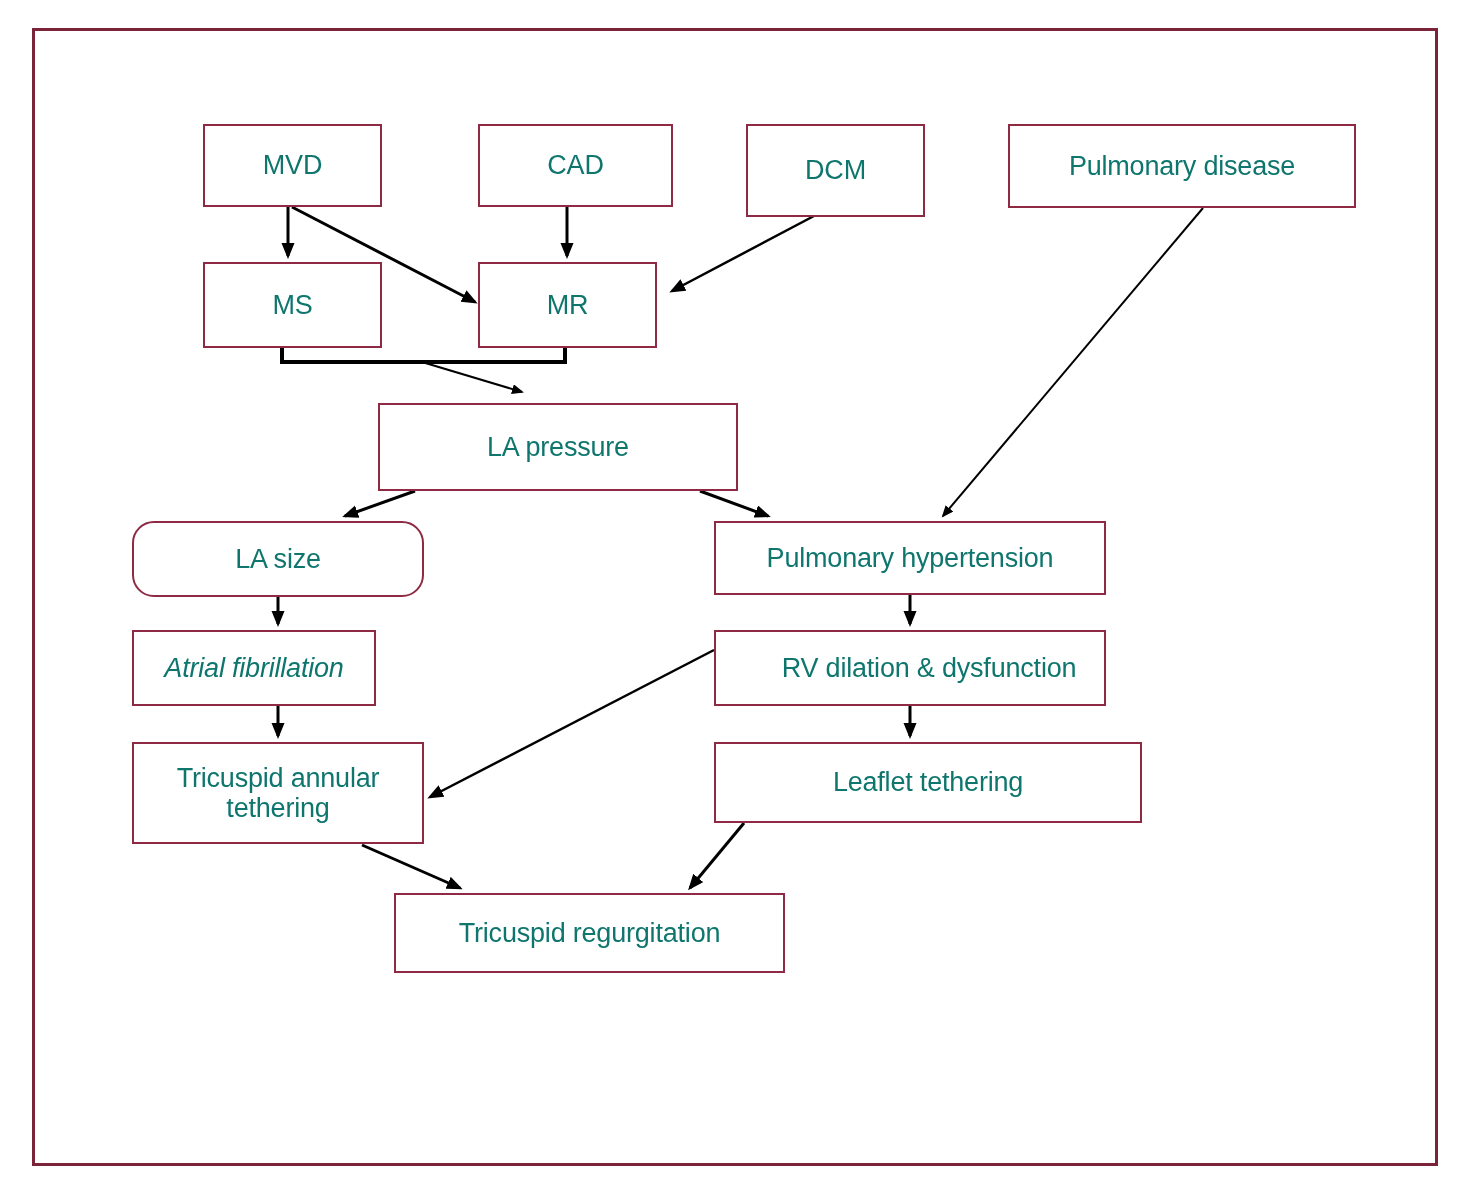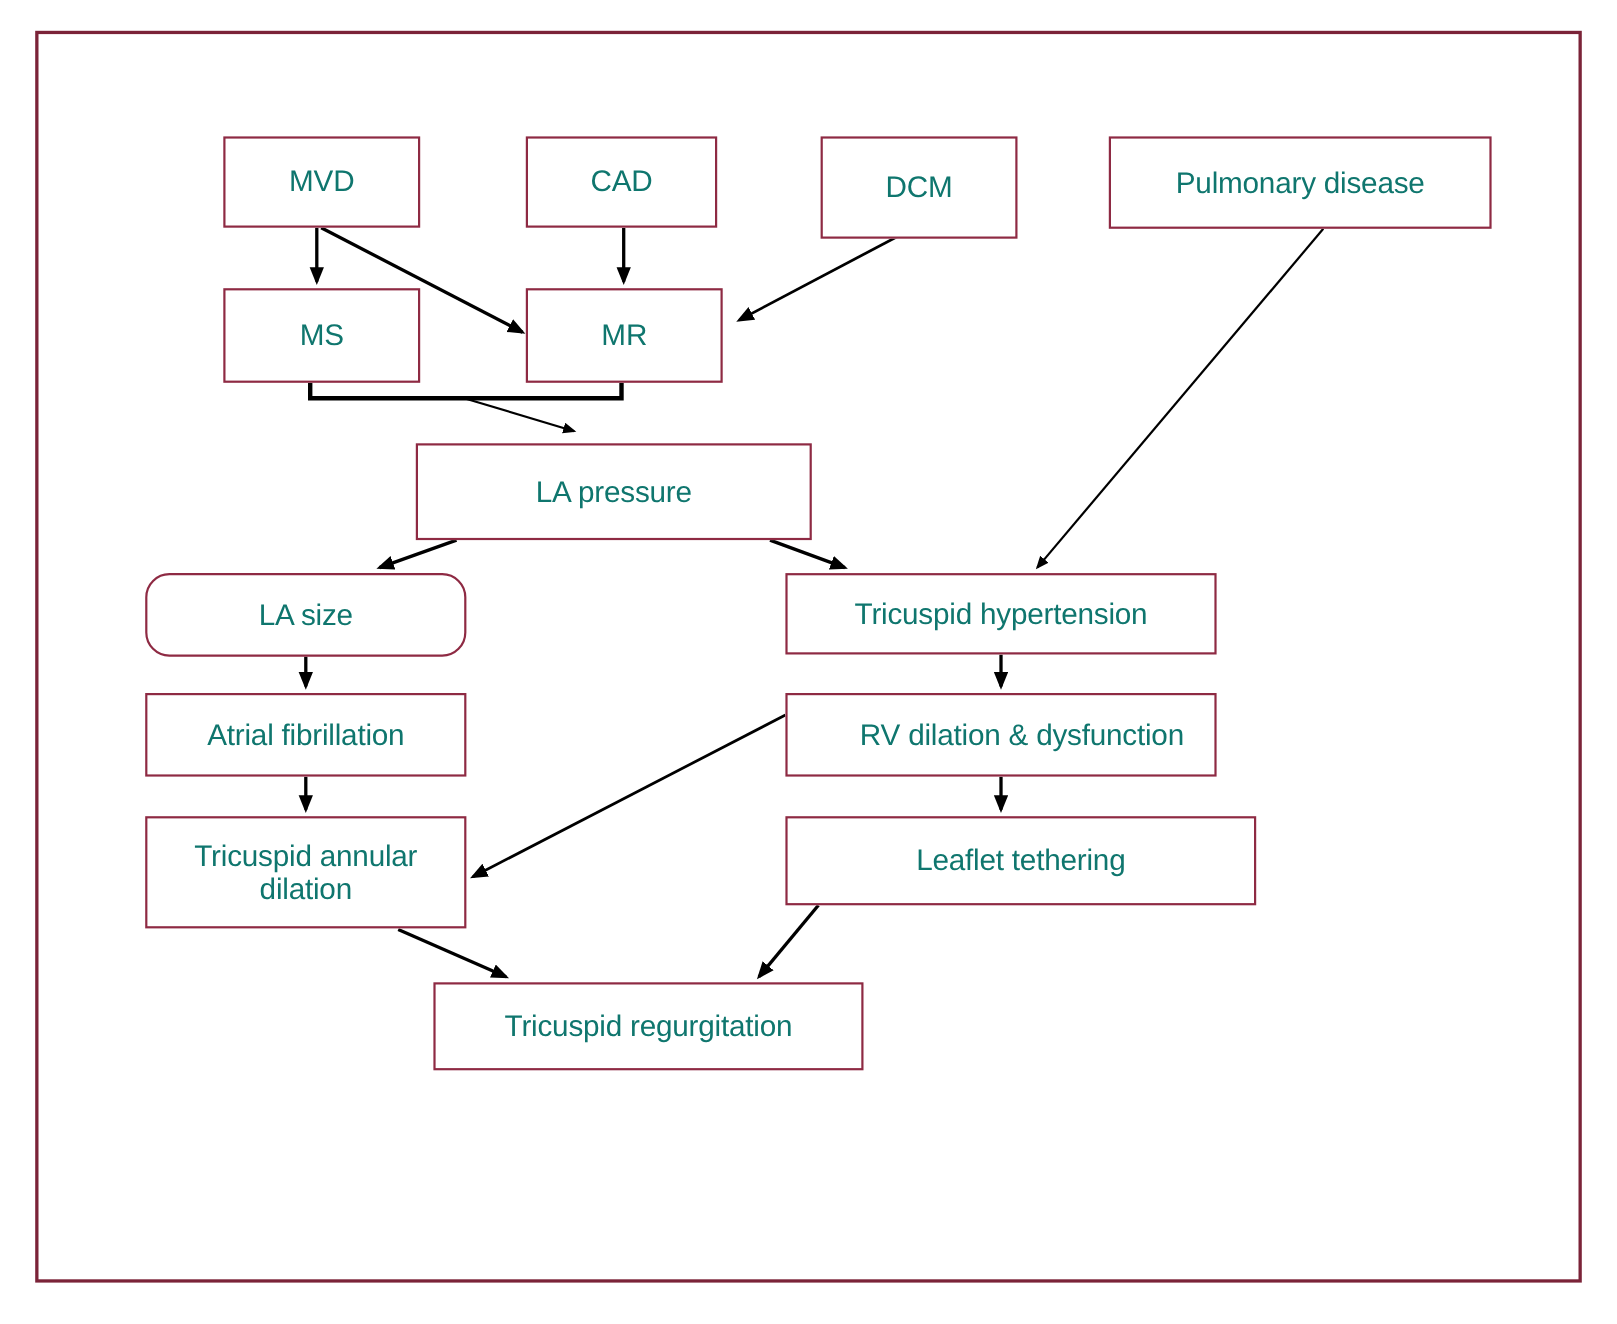--- a/index.html
+++ b/index.html
@@ -102,21 +102,21 @@
     <line x1="714" y1="650" x2="430" y2="797" stroke="#000" stroke-width="2.5" marker-end="url(#ahThick)"></line>
 
     <line x1="362" y1="845" x2="460" y2="888" stroke="#000" stroke-width="3" marker-end="url(#ahThick)"></line>
 
     <line x1="744" y1="823" x2="690" y2="888" stroke="#000" stroke-width="3" marker-end="url(#ahThick)"></line>
   </svg>
 
   <div class="node" id="n-mvd" style="left: 203px; top: 124px; width: 179px; height: 83px; border-color: rgb(142, 42, 67);">
     <span class="lbl">MVD</span>
   </div>
-  <div class="node" id="n-cad" style="left: 478px; top: 124px; width: 174px; height: 83px; border-color: rgb(142, 42, 67);">
+  <div class="node" id="n-cad" style="left: 478px; top: 124px; width: 195px; height: 83px; border-color: rgb(142, 42, 67);">
     <span class="lbl">CAD</span>
   </div>
   <div class="node" id="n-dcm" style="left: 746px; top: 124px; width: 179px; height: 93px; border-color: rgb(142, 42, 67);">
     <span class="lbl">DCM</span>
   </div>
   <div class="node" id="n-pulm_disease" style="left: 1008px; top: 124px; width: 348px; height: 84px; border-color: rgb(142, 42, 67);">
     <span class="lbl">Pulmonary disease</span>
   </div>
   <div class="node" id="n-ms" style="left: 203px; top: 262px; width: 179px; height: 86px; border-color: rgb(142, 42, 67);">
     <span class="lbl">MS</span>
@@ -124,31 +124,31 @@
   <div class="node" id="n-mr" style="left: 478px; top: 262px; width: 179px; height: 86px; border-color: rgb(142, 42, 67);">
     <span class="lbl">MR</span>
   </div>
   <div class="node" id="n-la_pressure" style="left: 378px; top: 403px; width: 360px; height: 88px; border-color: rgb(142, 42, 67);">
     <span class="lbl">LA pressure</span>
   </div>
   <div class="node" id="n-la_size" style="left: 132px; top: 521px; width: 292px; height: 76px; border-color: rgb(142, 42, 67); border-radius: 22px;">
     <span class="lbl">LA size</span>
   </div>
   <div class="node" id="n-pulm_htn" style="left: 714px; top: 521px; width: 392px; height: 74px; border-color: rgb(142, 42, 67);">
-    <span class="lbl">Tricuspid hypertension</span>
+    <span class="lbl">Pulmonary hypertension</span>
   </div>
-  <div class="node" id="n-afib" style="left: 132px; top: 630px; width: 292px; height: 76px; border-color: rgb(142, 42, 67);">
+  <div class="node" id="n-afib" style="left: 132px; top: 630px; width: 244px; height: 76px; border-color: rgb(142, 42, 67); font-style: italic;">
     <span class="lbl">Atrial fibrillation</span>
   </div>
   <div class="node" id="n-rv_dil" style="left: 714px; top: 630px; width: 392px; height: 76px; border-color: rgb(142, 42, 67); padding-left: 38px;">
     <span class="lbl">RV dilation &amp; dysfunction</span>
   </div>
   <div class="node" id="n-tad" style="left: 132px; top: 742px; width: 292px; height: 102px; border-color: rgb(142, 42, 67);">
     <span class="lbl">Tricuspid annular
-dilation</span>
+tethering</span>
   </div>
   <div class="node" id="n-leaflet" style="left: 714px; top: 742px; width: 428px; height: 81px; border-color: rgb(142, 42, 67);">
     <span class="lbl">Leaflet tethering</span>
   </div>
   <div class="node" id="n-tr" style="left: 394px; top: 893px; width: 391px; height: 80px; border-color: rgb(142, 42, 67);">
     <span class="lbl">Tricuspid regurgitation</span>
   </div>
 
 </div>
 

